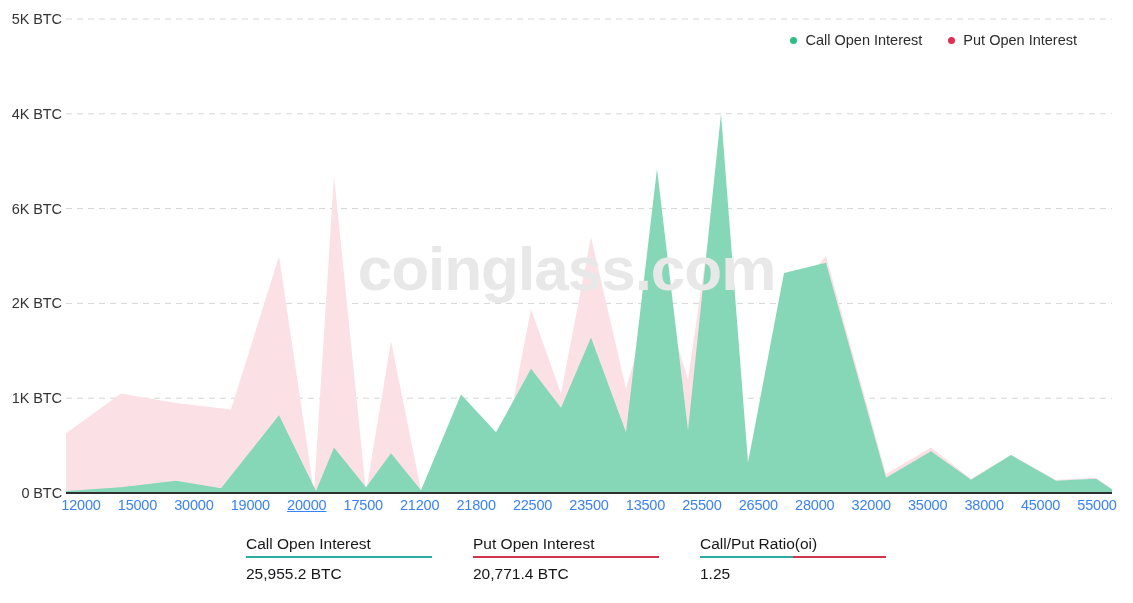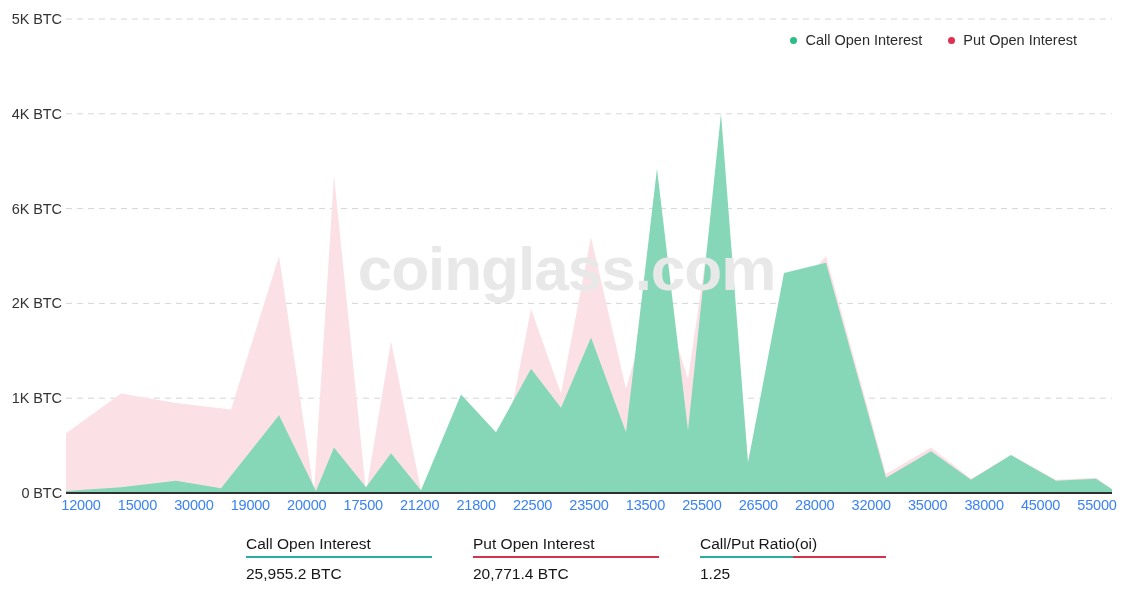--- a/index.html
+++ b/index.html
@@ -200,21 +200,21 @@
       </svg>
     </div>
 
     <div class="axis-line"></div>
 
     <div class="x-labels">
         <div class="x-label" style="left: 15px;">12000</div>
         <div class="x-label" style="left: 71.4444px;">15000</div>
         <div class="x-label" style="left: 127.889px;">30000</div>
         <div class="x-label" style="left: 184.333px;">19000</div>
-        <div class="x-label" style="left: 240.778px;">20000</div>
+        <div class="x-label" style="left: 240.778px; text-decoration: underline;">20000</div>
         <div class="x-label" style="left: 297.222px;">17500</div>
         <div class="x-label" style="left: 353.667px;">21200</div>
         <div class="x-label" style="left: 410.111px;">21800</div>
         <div class="x-label" style="left: 466.556px;">22500</div>
         <div class="x-label" style="left: 523px;">23500</div>
         <div class="x-label" style="left: 579.444px;">13500</div>
         <div class="x-label" style="left: 635.889px;">25500</div>
         <div class="x-label" style="left: 692.333px;">26500</div>
         <div class="x-label" style="left: 748.778px;">28000</div>
         <div class="x-label" style="left: 805.222px;">32000</div>

